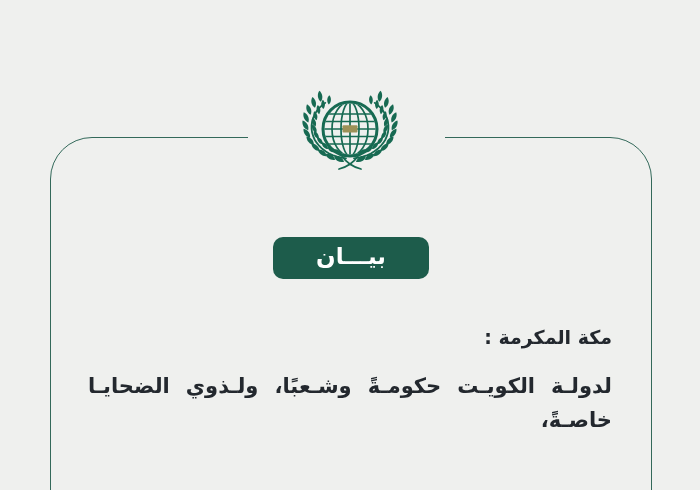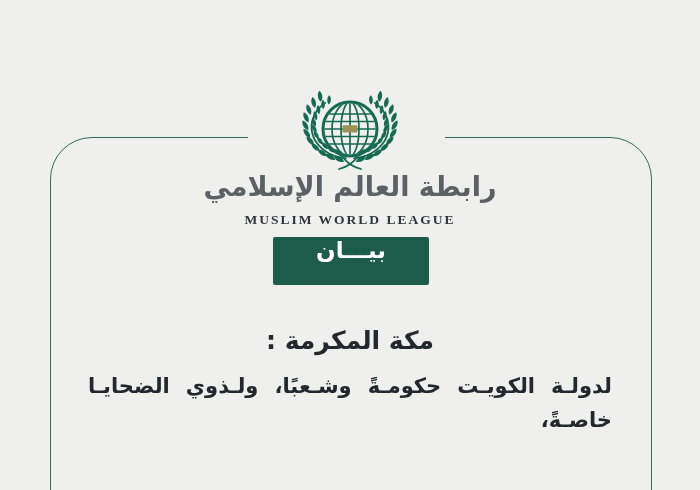--- a/index.html
+++ b/index.html
@@ -31,30 +31,30 @@
   .stem{stroke:var(--logo-green);stroke-width:1.8;fill:none;stroke-linecap:round;}
 
   .calligraphy{position:absolute;left:0;right:0;top:165px;text-align:center;direction:rtl;
                font-size:27px;line-height:44px;color:var(--calligraphy-gray);font-weight:bold;
                letter-spacing:0;white-space:nowrap;}
   .english-name{position:absolute;left:0;right:0;top:212px;text-align:center;
                 font-family:"Liberation Serif","DejaVu Serif",serif;font-weight:bold;
                 font-size:13.5px;letter-spacing:2px;color:var(--english-dark);}
 
   
-  .banner{position:absolute;left:273px;top:237px;width:156px;height:48px;
-          background:var(--banner-bg);border-radius:2px;display:flex;align-items:flex-start;
+  .banner{position:absolute;left:273px;top:237px;width:156px;height:42px;
+          background:var(--banner-bg);border-radius:10px;display:flex;align-items:center;
           justify-content:center;}
   .banner span{color:var(--banner-text);font-size:23px;font-weight:bold;direction:rtl;
                padding-bottom:5px;}
 
   
   .content{position:absolute;left:88px;width:524px;top:0;direction:rtl;color:var(--body-text);}
-  .location{position:absolute;top:326px;right:0;left:0;margin:0;text-align:center;
-            font-size:25px;font-weight:bold;direction:rtl;}
+  .location{position:absolute;top:326px;right:0;left:0;margin:0;text-align:right;
+            font-size:19px;font-weight:bold;direction:rtl;}
   .paragraph{position:absolute;top:370px;right:0;left:0;}
   .line{margin:0;font-size:21px;font-weight:bold;line-height:33.5px;direction:rtl;
         text-align:justify;text-align-last:justify;}
 </style>
 </head>
 <body>
 
 <div class="stage">
 
   <div class="card"></div>
@@ -123,22 +123,20 @@
       <ellipse cx="50" cy="42" rx="18" ry="27"></ellipse>
       <line x1="23" y1="27" x2="77" y2="27"></line>
       <line x1="23" y1="34.5" x2="77" y2="34.5"></line>
       <line x1="23" y1="42" x2="77" y2="42"></line>
       <line x1="23" y1="49.5" x2="77" y2="49.5"></line>
       <line x1="23" y1="57" x2="77" y2="57"></line>
     </g>
     <rect class="kaaba" x="42.5" y="38.2" width="15" height="7.3" rx="1"></rect>
   </svg>
 
-  <div class="calligraphy">رابطة العالم الإسلامي</div>
-  <div class="english-name">MUSLIM WORLD LEAGUE</div>
 
   <div class="banner">
     <span>بيـــان</span>
   </div>
 
   <main class="content">
     <h2 class="location">مكة المكرمة :</h2>
     <div class="paragraph">
       <p class="line">لدولـة الكويـت حكومـةً وشـعبًا، ولـذوي الضحايـا خاصـةً،</p>
 

